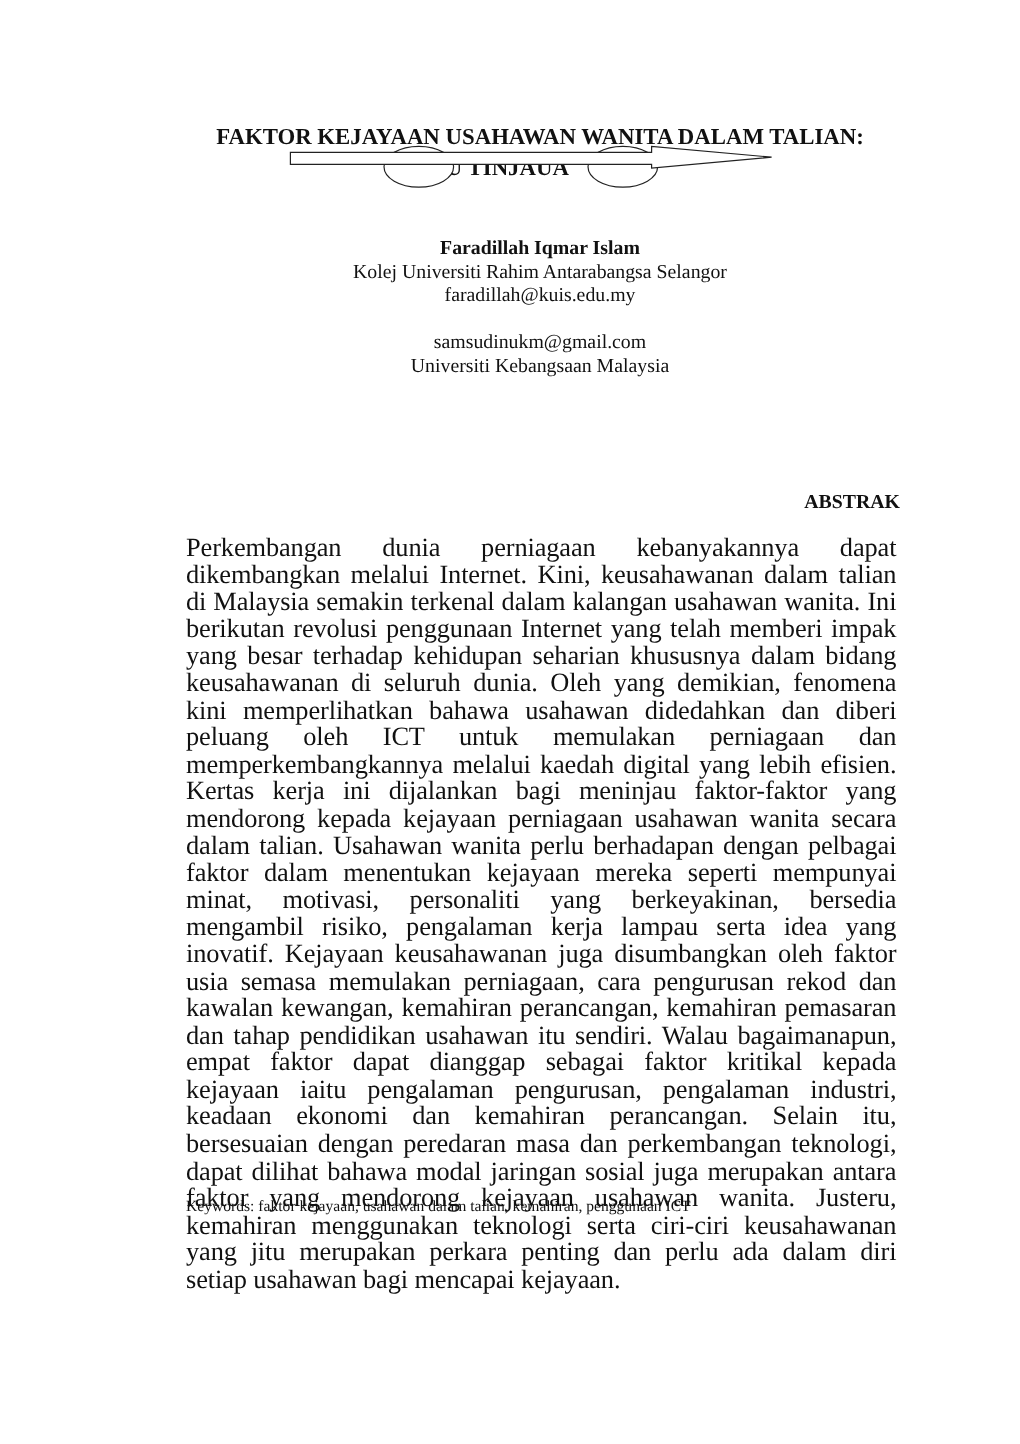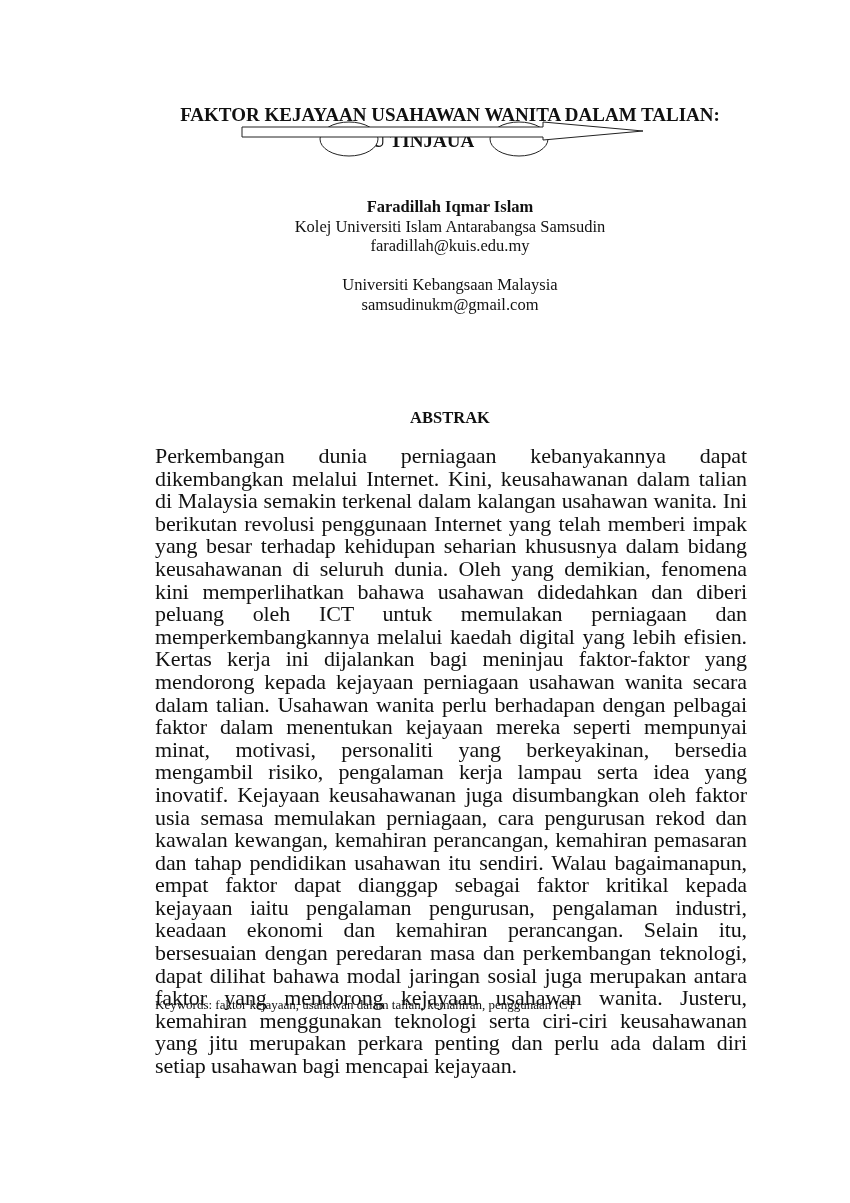--- a/index.html
+++ b/index.html
@@ -10,21 +10,21 @@
              font-weight: bold; font-size: 19px; line-height: 24px; margin: 0; }
     .title-l1 { top: 103px; }
     .title-l2 { top: 129px; }
     .shapes { position: absolute; left: 0; top: 0; width: 850px; height: 200px; pointer-events: none; }
     .author { position: absolute; left: 150px; width: 600px; text-align: center;
               font-size: 16.5px; line-height: 19.5px; }
     .author .name { font-weight: bold; }
     .author1 { top: 197px; }
     .author2 { top: 275px; }
     .abstract-heading { position: absolute; left: 150px; width: 600px; top: 408px;
-                        text-align: center; font-weight: bold; font-size: 16.5px; margin: 0; }
+                        text-align: right; font-weight: bold; font-size: 16.5px; margin: 0; }
     .abstract-body { position: absolute; left: 155px; width: 592px; top: 445px;
                      font-size: 22px; line-height: 22.6px; text-align: justify; margin: 0;
                      letter-spacing: -0.1px; }
     .keywords { position: absolute; left: 155px; width: 600px; top: 994px;
                 font-size: 13px; line-height: 22px; margin: 0; }
   </style>
 </head>
 <body>
 
 <div class="page">
@@ -33,27 +33,27 @@
   <h1 class="title title-l2"><span style="white-space:pre;">TU TINJAUA         AL</span></h1>
 
   <svg class="shapes" viewBox="0 0 850 200">
     <ellipse cx="349" cy="139" rx="29" ry="17" fill="#ffffff" stroke="#222" stroke-width="1"></ellipse>
     <ellipse cx="519" cy="139" rx="29" ry="17" fill="#ffffff" stroke="#222" stroke-width="1"></ellipse>
     <path d="M 242 127 L 543 127 L 543 122 L 643 131 L 543 140 L 543 137 L 242 137 Z" fill="#ffffff" stroke="#222" stroke-width="1"></path>
   </svg>
 
   <div class="author author1">
     <div class="name">Faradillah Iqmar Islam</div>
-    <div>Kolej Universiti Islam Antarabangsa Samsudin</div>
+    <div>Kolej Universiti Rahim Antarabangsa Selangor</div>
     <div>faradillah@kuis.edu.my</div>
   </div>
 
   <div class="author author2">
+    <div>samsudinukm@gmail.com</div>
     <div>Universiti Kebangsaan Malaysia</div>
-    <div>samsudinukm@gmail.com</div>
   </div>
 
   <h2 class="abstract-heading">ABSTRAK</h2>
 
   <p class="abstract-body">Perkembangan dunia perniagaan kebanyakannya dapat dikembangkan melalui Internet. Kini, keusahawanan dalam talian di Malaysia semakin terkenal dalam kalangan usahawan wanita. Ini berikutan revolusi penggunaan Internet yang telah memberi impak yang besar terhadap kehidupan seharian khususnya dalam bidang keusahawanan di seluruh dunia. Oleh yang demikian, fenomena kini memperlihatkan bahawa usahawan didedahkan dan diberi peluang oleh ICT untuk memulakan perniagaan dan memperkembangkannya melalui kaedah digital yang lebih efisien. Kertas kerja ini dijalankan bagi meninjau faktor-faktor yang mendorong kepada kejayaan perniagaan usahawan wanita secara dalam talian. Usahawan wanita perlu berhadapan dengan pelbagai faktor dalam menentukan kejayaan mereka seperti mempunyai minat, motivasi, personaliti yang berkeyakinan, bersedia mengambil risiko, pengalaman kerja lampau serta idea yang inovatif. Kejayaan keusahawanan juga disumbangkan oleh faktor usia semasa memulakan perniagaan, cara pengurusan rekod dan kawalan kewangan, kemahiran perancangan, kemahiran pemasaran dan tahap pendidikan usahawan itu sendiri. Walau bagaimanapun, empat faktor dapat dianggap sebagai faktor kritikal kepada kejayaan iaitu pengalaman pengurusan, pengalaman industri, keadaan ekonomi dan kemahiran perancangan. Selain itu, bersesuaian dengan peredaran masa dan perkembangan teknologi, dapat dilihat bahawa modal jaringan sosial juga merupakan antara faktor yang mendorong kejayaan usahawan wanita. Justeru, kemahiran menggunakan teknologi serta ciri-ciri keusahawanan yang jitu merupakan perkara penting dan perlu ada dalam diri setiap usahawan bagi mencapai kejayaan.</p>
 
   <p class="keywords">Keywords: faktor kejayaan, usahawan dalam talian, kemahiran, penggunaan ICT</p>
 
 </div>
 

